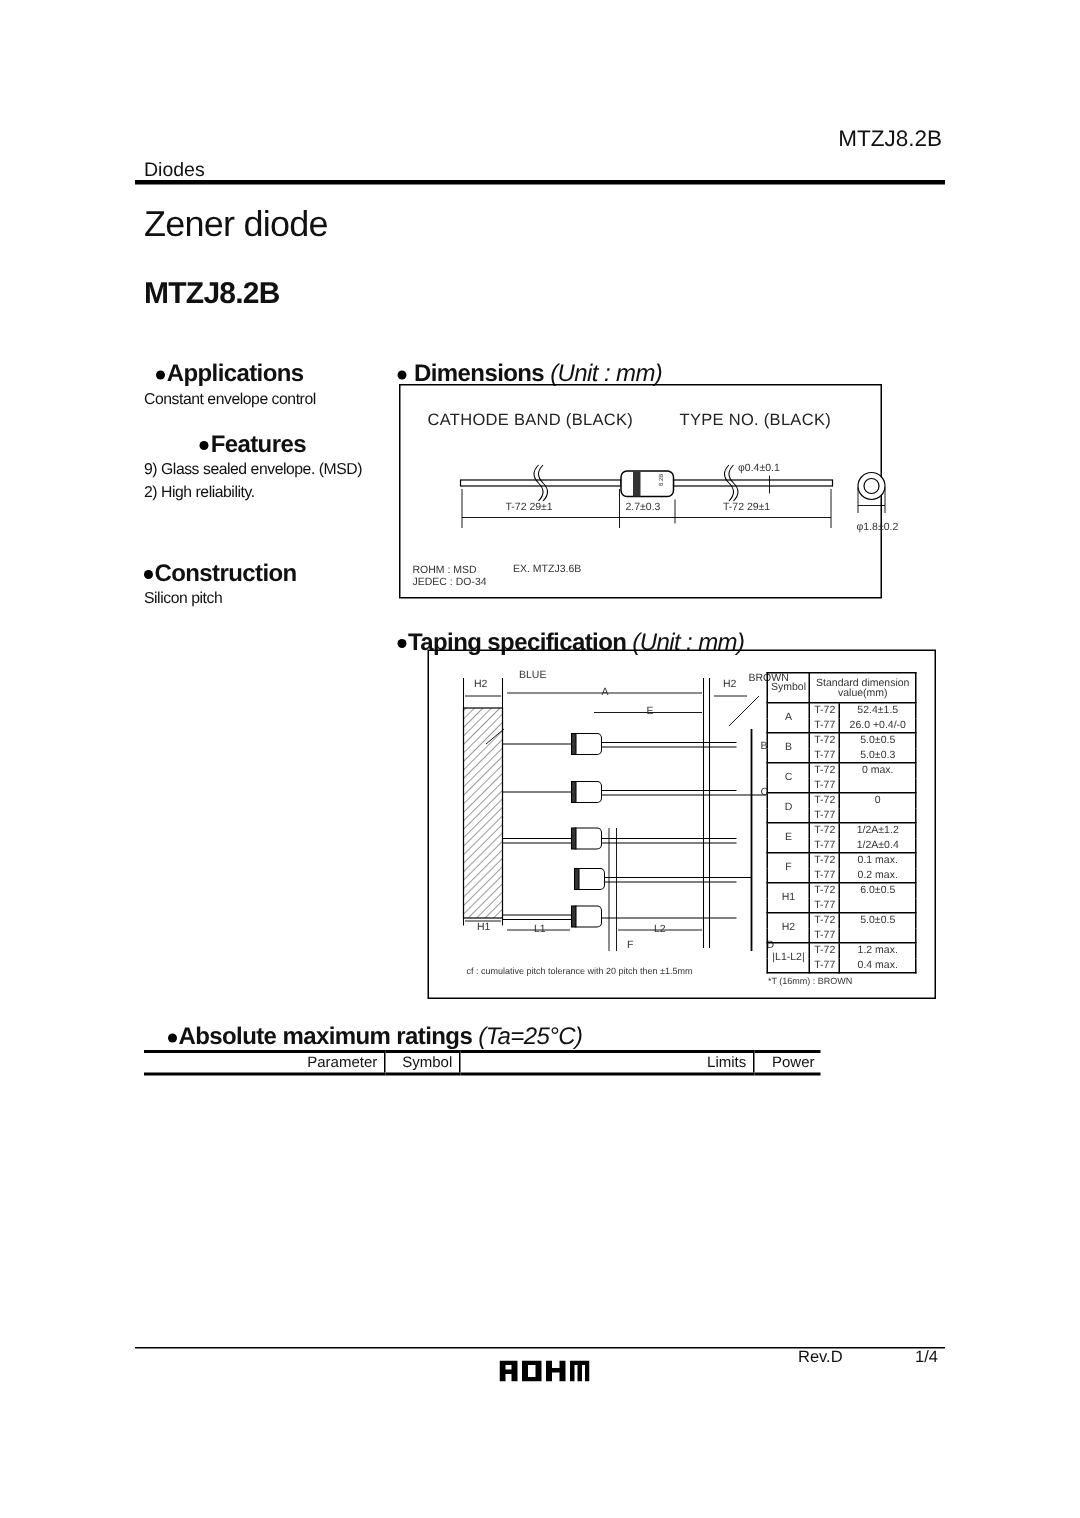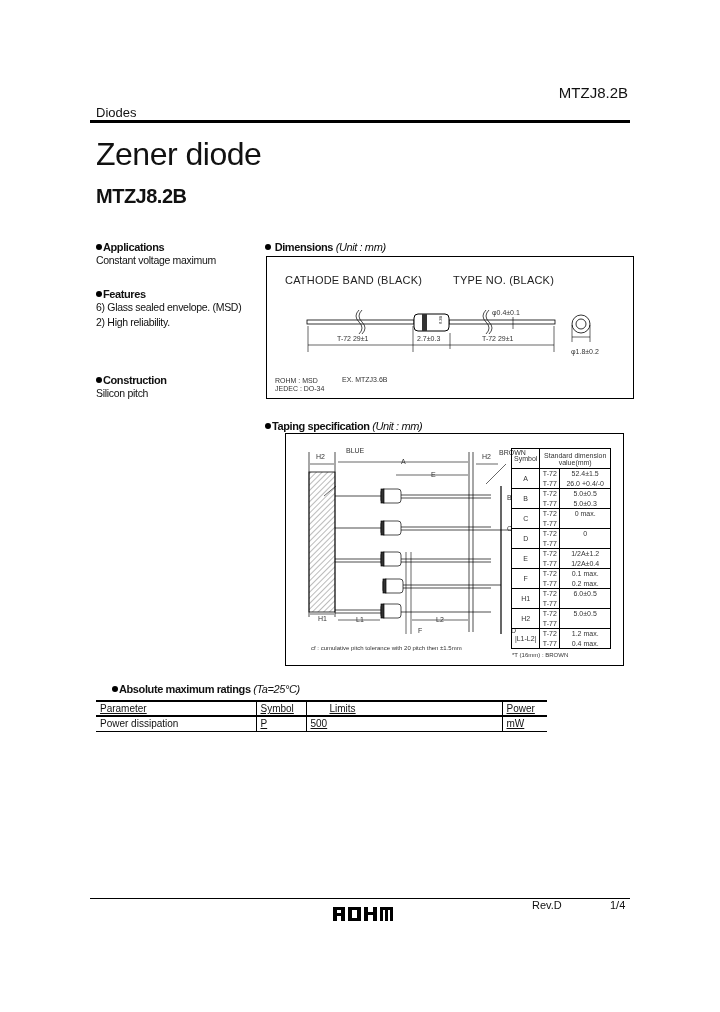--- a/index.html
+++ b/index.html
@@ -2,70 +2,70 @@
 <html><head>
 <meta charset="utf-8">
 <style>
   * { box-sizing: border-box; margin: 0; padding: 0; }
   html, body { width: 720px; height: 1012px; background: #fff; }
   body { position: relative; font-family: "Liberation Sans", sans-serif; color: #111; overflow: hidden; }
   .abs { position: absolute; }
   .hdr-part { top: 84px; right: 92px; font-size: 15px; }
   .hdr-cat { top: 105px; left: 96px; font-size: 13px; }
   .hdr-rule { top: 120px; left: 90px; width: 540px; height: 3px; background: #000; }
-  .title { top: 136px; left: 96px; font-size: 32px; letter-spacing: -0.5px; }
+  .title { top: 136px; left: 96px; font-size: 24px; letter-spacing: -0.5px; }
   .subtitle { top: 185px; left: 96px; font-size: 20px; font-weight: bold; letter-spacing: -0.5px; }
-  .sec-head { font-size: 11px; font-weight: bold; letter-spacing: -0.4px; white-space: nowrap; }
+  .sec-head { font-size: 16px; font-weight: bold; letter-spacing: -0.4px; white-space: nowrap; text-align: center; }
   .sec-head .unit { font-weight: normal; font-style: italic; }
   .bullet { display: inline-block; width: 6px; height: 6px; border-radius: 50%; background: #000; margin-right: 1px; vertical-align: 1px; }
   .body-txt { font-size: 10.5px; letter-spacing: -0.3px; line-height: 15px; white-space: nowrap; }
   .box { border: 1px solid #000; }
   .diag-txt { font-size: 11px; letter-spacing: 0.2px; white-space: nowrap; color: #222; }
   .tiny { font-size: 7px; color: #333; white-space: nowrap; }
   table.spec { border-collapse: collapse; font-size: 7px; color: #333; }
   table.spec td, table.spec th { border: 1px solid #000; font-weight: normal; text-align: center; padding: 0 2px; }
   table.rat { border-collapse: collapse; font-size: 10px; color: #111; }
   table.rat td, table.rat th { font-weight: normal; height: 15px; padding: 0 4px; border-bottom: 1px solid #000; }
   table.rat tr.top th { border-top: 2px solid #000; border-bottom: 2px solid #000; }
   table.rat tr.last td { border-bottom: 2px solid #000; }
-  table.rat td.c, table.rat th { text-align: left; text-decoration: underline; }
+  table.rat td.c, table.rat th { text-align: right; }
   table.rat .vr { border-right: 1px solid #000; }
   .foot-rule { top: 898px; left: 90px; width: 540px; height: 1px; background: #000; }
   .foot-rev { top: 899px; left: 532px; font-size: 11px; }
   .foot-page { top: 899px; left: 610px; font-size: 11px; }
   .logo { top: 907px; left: 333px; }
 </style>
 </head>
 <body>
 
 <div class="abs hdr-part">MTZJ8.2B</div>
 <div class="abs hdr-cat">Diodes</div>
 <div class="abs hdr-rule"></div>
 <div class="abs title">Zener diode</div>
 <div class="abs subtitle">MTZJ8.2B</div>
 
 <div class="abs" style="top:241px;left:96px;">
   <div class="sec-head"><span class="bullet"></span><span>Applications</span></div>
-  <div class="body-txt">Constant voltage maximum</div>
+  <div class="body-txt">Constant envelope control</div>
 </div>
 
 <div class="abs" style="top:288px;left:96px;">
   <div class="sec-head"><span class="bullet"></span><span>Features</span></div>
-  <div class="body-txt">6) Glass sealed envelope. (MSD)</div>
+  <div class="body-txt">9) Glass sealed envelope. (MSD)</div>
   <div class="body-txt">2) High reliability.</div>
 </div>
 
 <div class="abs" style="top:374px;left:96px;">
   <div class="sec-head"><span class="bullet"></span><span>Construction</span></div>
   <div class="body-txt">Silicon pitch</div>
 </div>
 
 <div class="abs sec-head" style="top:241px;left:265px;"><span class="bullet"></span> <span>Dimensions</span> <span class="unit">(Unit : mm)</span></div>
 
-<div class="abs box" style="top:256px;left:266px;width:368px;height:143px;">
+<div class="abs box" style="top:256px;left:266px;width:322px;height:143px;">
   <div class="abs diag-txt" style="top:17px;left:18px;">CATHODE BAND (BLACK)</div>
   <div class="abs diag-txt" style="top:17px;left:186px;">TYPE NO. (BLACK)</div>
   <svg class="abs" style="top:0;left:0;" width="354" height="143">
 
     <rect x="40" y="63" width="107" height="4" fill="#fff" stroke="#000" stroke-width="0.8"></rect>
     <rect x="182" y="63" width="106" height="4" fill="#fff" stroke="#000" stroke-width="0.8"></rect>
 
     <rect x="147" y="57" width="35" height="17" rx="4" fill="#fff" stroke="#000" stroke-width="1"></rect>
     <rect x="155" y="57" width="5" height="17" fill="#333"></rect>
     <text x="172" y="70" font-size="4" transform="rotate(-90 172 67)" fill="#333" font-family="Liberation Sans, sans-serif">8.2B</text>
@@ -267,26 +267,20 @@
 <table class="abs rat" style="top:700px;left:96px;width:451px;">
   <thead>
     <tr class="top">
       <th class="vr" style="width:160px;">Parameter</th>
       <th class="vr" style="width:50px;">Symbol</th>
       <th class="vr" style="width:196px;padding-left:23px;">Limits</th>
       <th>Power</th>
     </tr>
   </thead>
   <tbody>
-    <tr>
-      <td class="vr">Power dissipation</td>
-      <td class="vr c">P</td>
-      <td class="vr c">500</td>
-      <td class="c">mW</td>
-    </tr>
   </tbody>
 </table>
 
 <div class="abs foot-rule"></div>
 <div class="abs foot-rev">Rev.D</div>
 <div class="abs foot-page">1/4</div>
 <svg class="abs logo" width="60" height="14">
   <g fill="#000">
     <path d="M0 0h12v14h-4v-5h-4v5h-4z M4 3v3h4v-3z"></path>
     <path d="M15 0h13v14h-13z M19 3v8h5v-8z" fill-rule="evenodd"></path>

